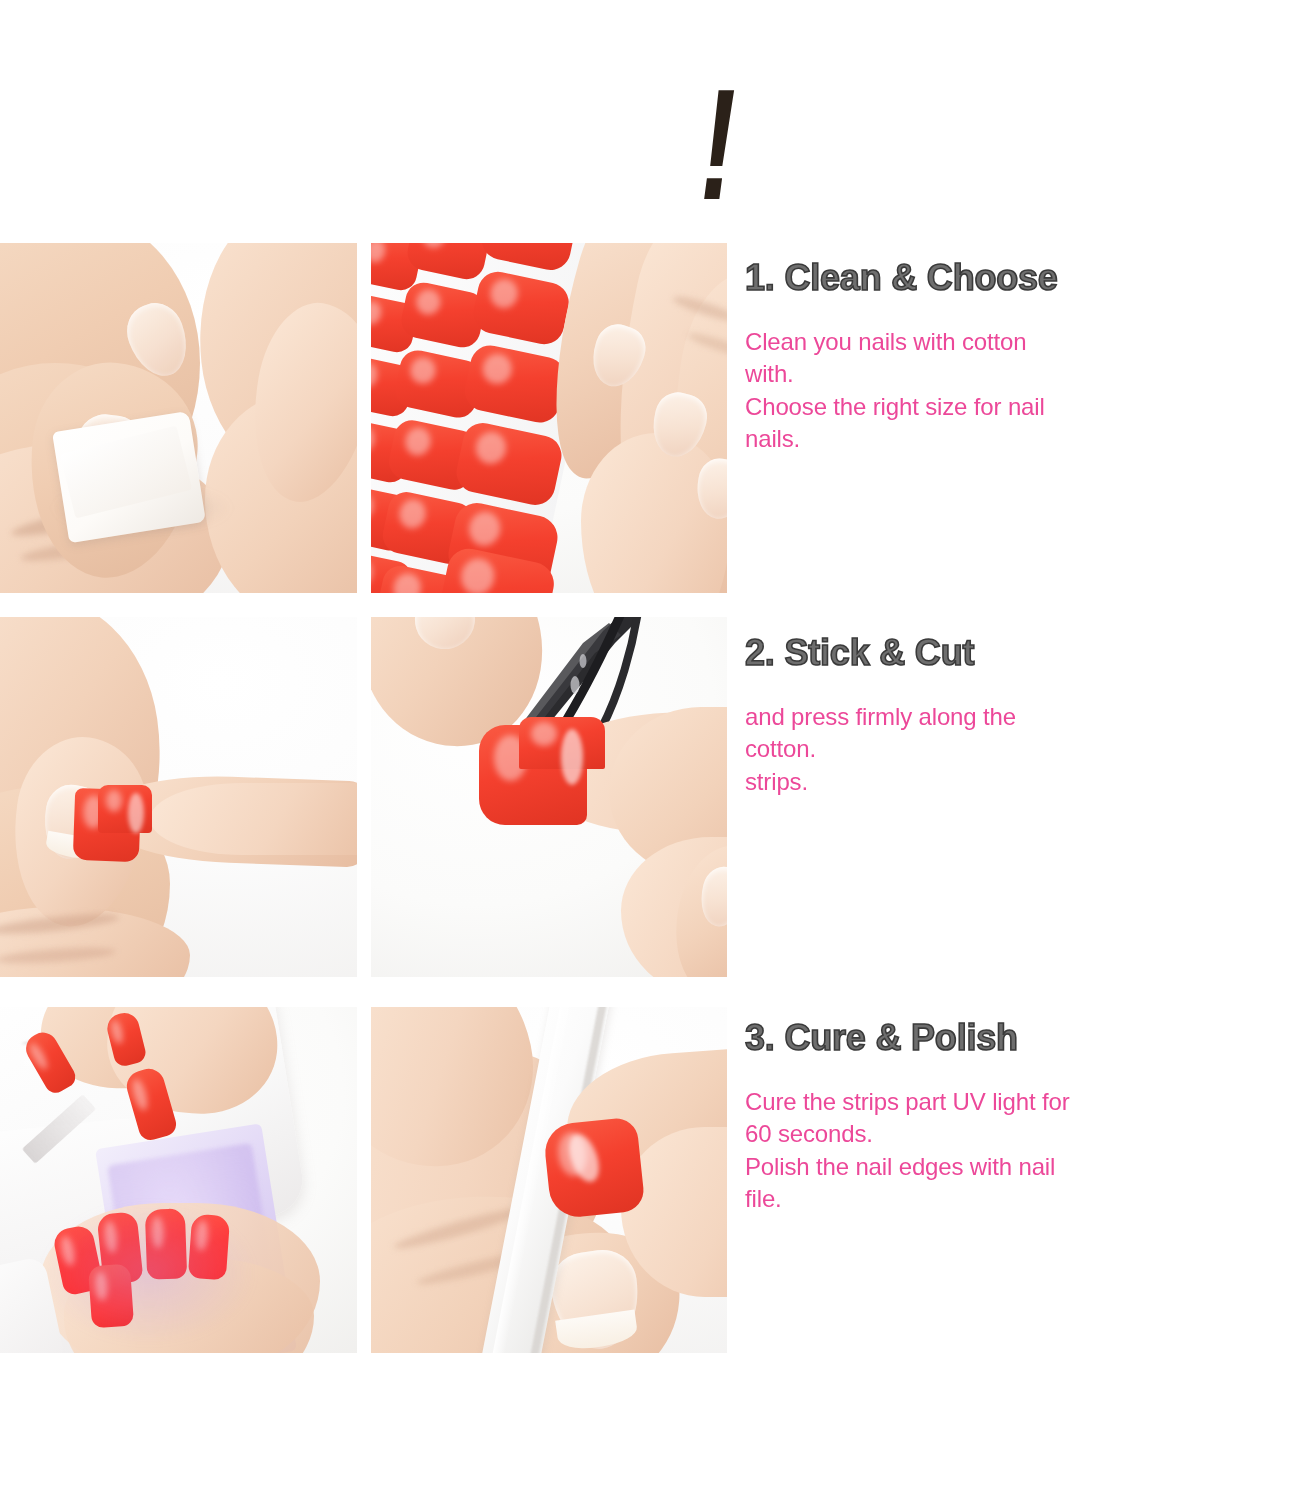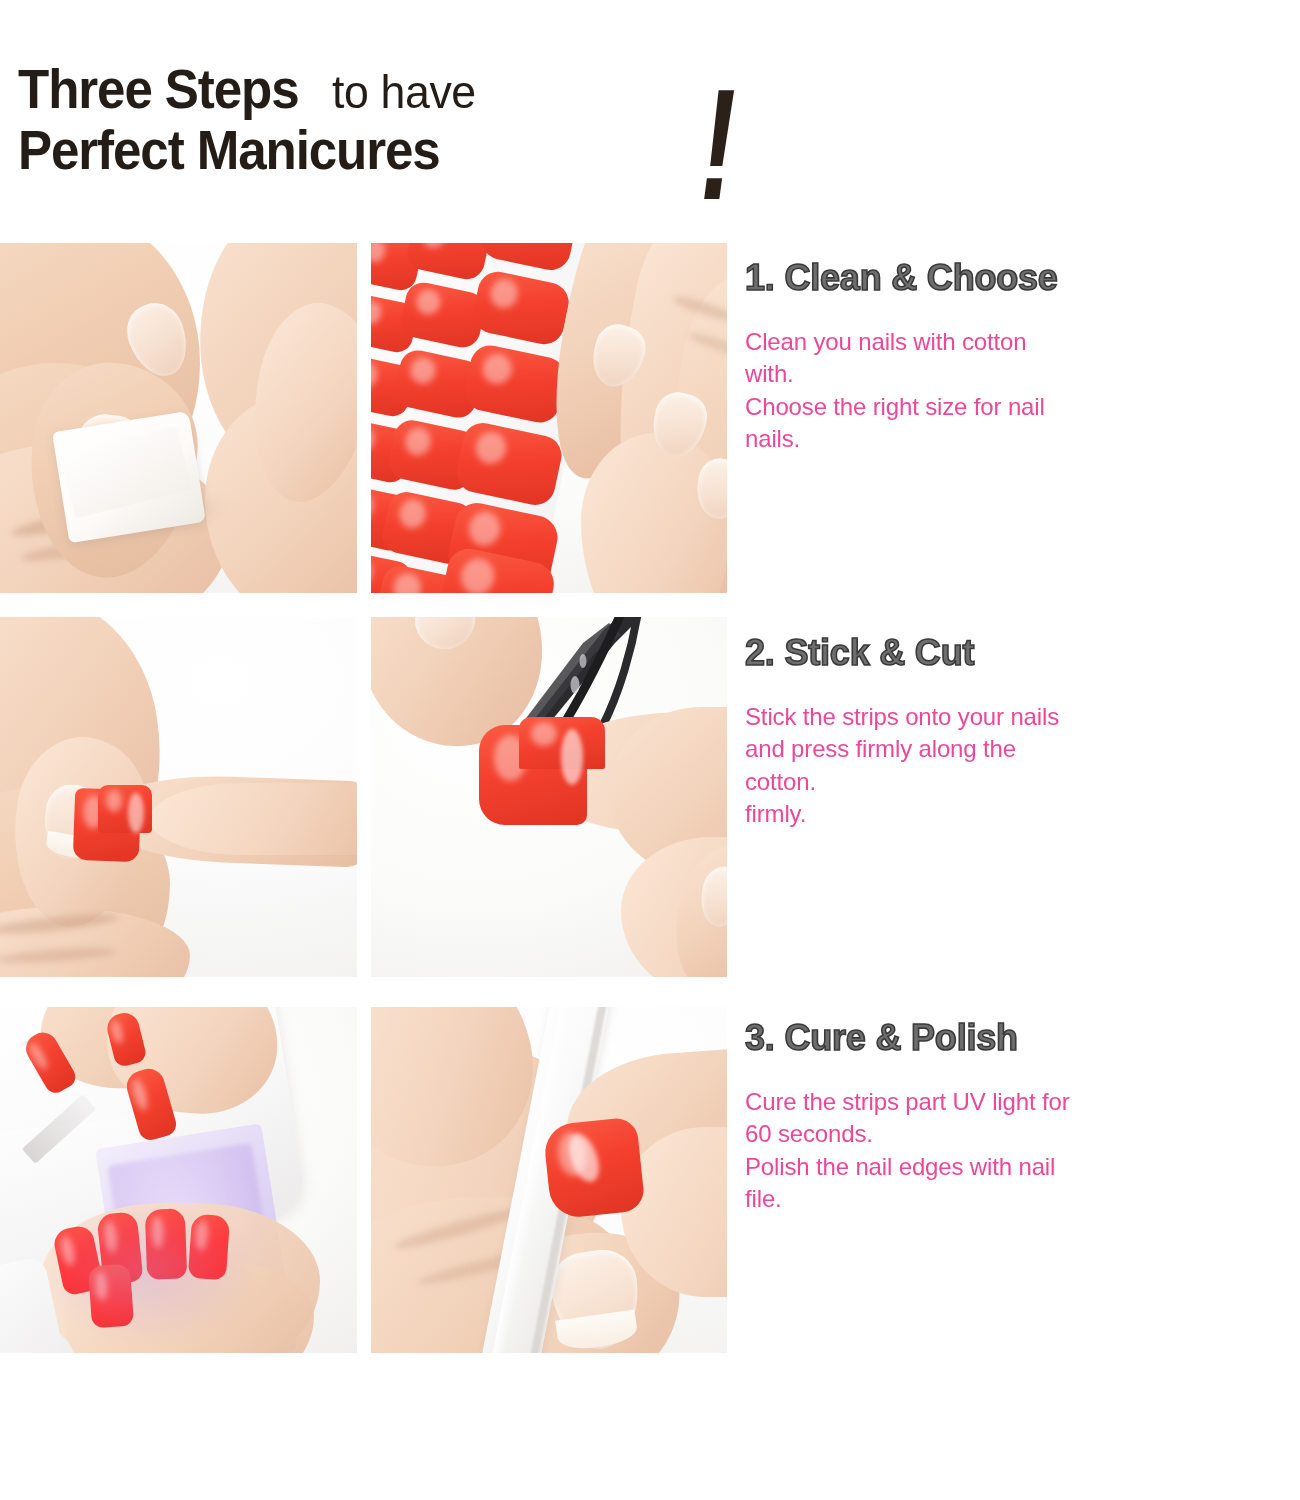--- a/index.html
+++ b/index.html
@@ -159,28 +159,20 @@
     letter-spacing: -0.15px;
     width: 548px;
   }
   .step-body div { white-space: nowrap; }
 </style>
 </head>
 <body>
 
 <div id="page">
 
-  <div class="header">
-    <div class="head-line l1">
-      <span class="head-strong">Three Steps</span><span class="head-light">to have</span>
-    </div>
-    <div class="head-line l2">
-      <span class="head-strong">Perfect Manicures</span>
-    </div>
-  </div>
   <div class="bang">!</div>
 
   <div class="photo ph-r1 col-a">
     <div class="scene">
       <div class="bg-studio"></div>
 
       <div class="blob skin" style="left:-60px; top:-30px; width:260px; height:300px; border-radius:52% 48% 45% 55% / 58% 50% 50% 42%;"></div>
       <div class="blob skin" style="left:-80px; top:120px; width:270px; height:260px; border-radius:50% 50% 46% 54% / 50% 46% 54% 50%;"></div>
 
       <div class="blob skin2" style="left:-70px; top:200px; width:300px; height:200px; border-radius:48% 52% 55% 45% / 40% 45% 55% 60%;"></div>
@@ -368,24 +360,23 @@
         <div>Clean you nails with cotton</div>
         <div>with.</div>
         <div>Choose the right size for nail</div>
         <div>nails.</div>
       </div>
     </div>
 
     <div class="step step-2">
       <div class="step-title">2. Stick &amp; Cut</div>
       <div class="step-body">
-        <div>Stick the strips onto your nails</div>
         <div>and press firmly along the</div>
         <div>cotton.</div>
-        <div>firmly.</div>
+        <div>strips.</div>
       </div>
     </div>
 
     <div class="step step-3">
       <div class="step-title">3. Cure &amp; Polish</div>
       <div class="step-body">
         <div>Cure the strips part UV light for</div>
         <div>60 seconds.</div>
         <div>Polish the nail edges with nail</div>
         <div>file.</div>

